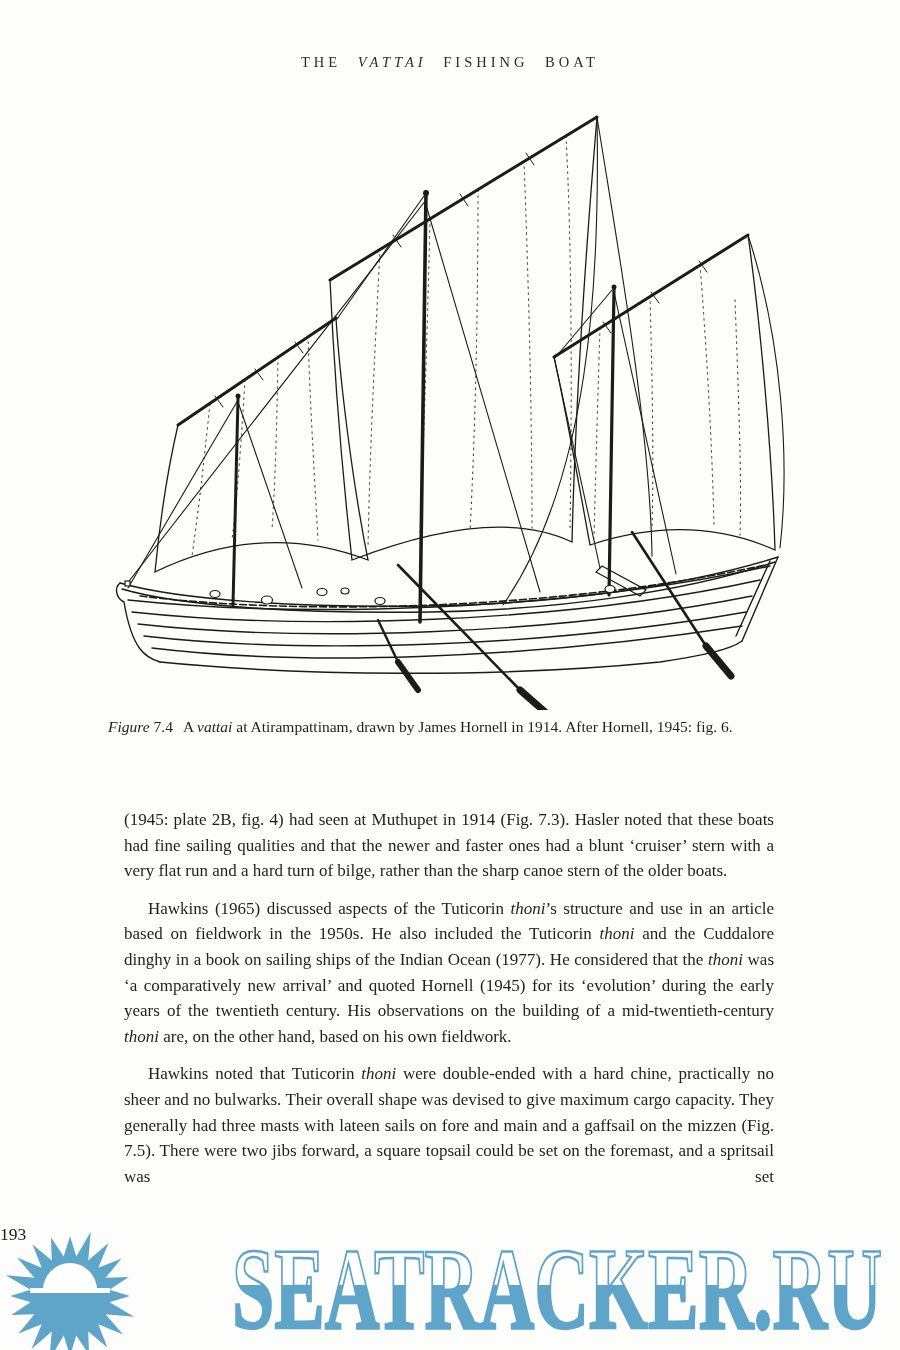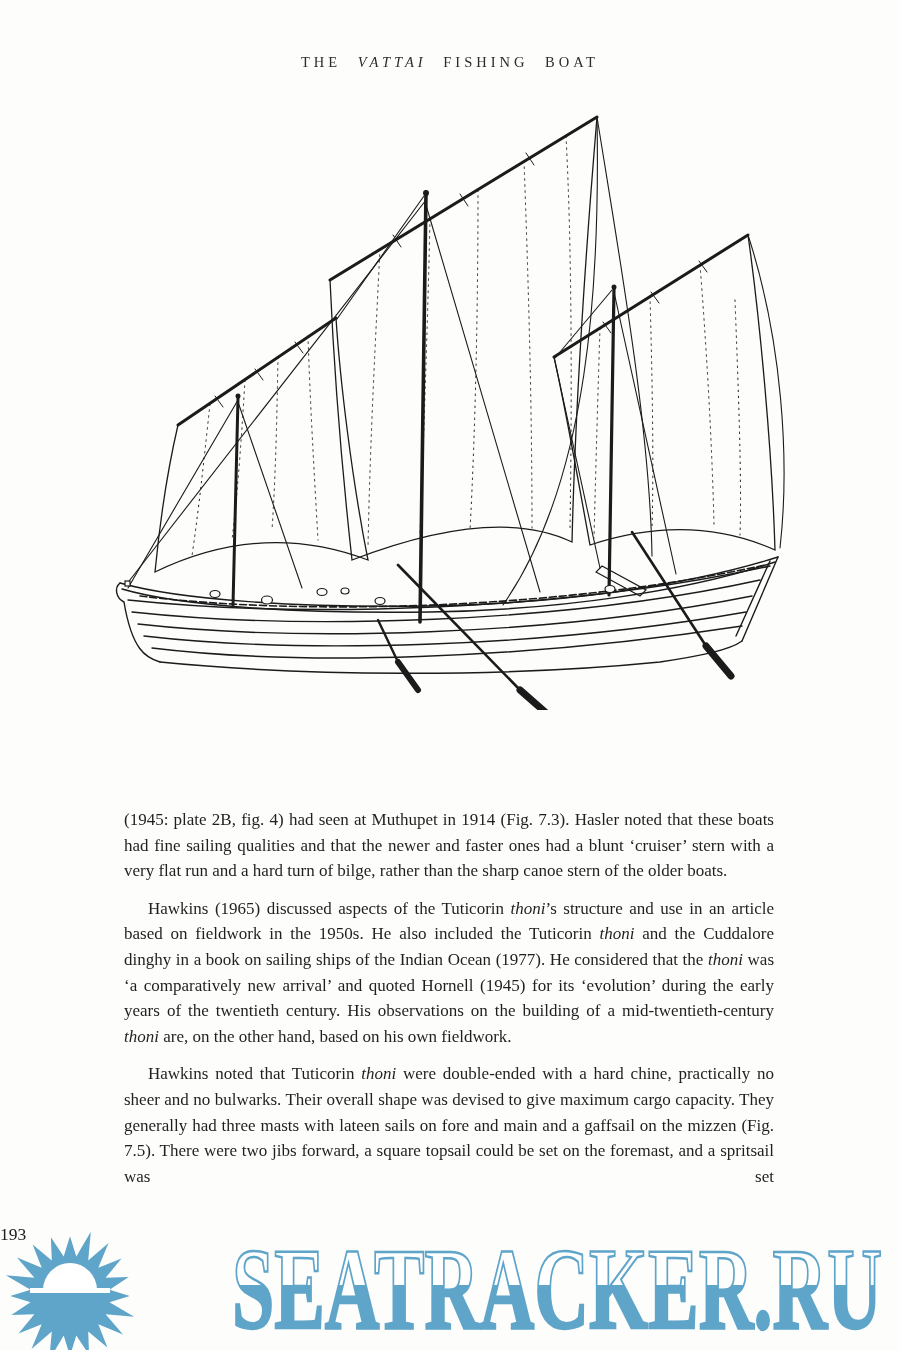--- a/index.html
+++ b/index.html
@@ -157,20 +157,24 @@
       <ellipse cx="120" cy="494" rx="5" ry="3.5"></ellipse>
       <ellipse cx="172" cy="500" rx="5.5" ry="4"></ellipse>
       <ellipse cx="227" cy="492" rx="5" ry="3.5"></ellipse>
       <ellipse cx="250" cy="491" rx="4" ry="3"></ellipse>
       <ellipse cx="285" cy="501" rx="5" ry="3.5"></ellipse>
       <ellipse cx="515" cy="489" rx="5" ry="3.5"></ellipse>
       <rect x="30" y="481" width="5" height="5"></rect>
     </g>
   </svg>
 
+  <div class="caption">
+    <span class="cap-label"><em>Figure</em><span> 7.4</span></span>
+    <span class="cap-text"><span>A </span><em>vattai</em><span> at Atirampattinam, drawn by James Hornell in 1914. After Hornell, 1945: fig. 6.</span></span>
+  </div>
 
   <div class="body-text">
     <p class="para"><span>(1945: plate 2B, fig. 4) had seen at Muthupet in 1914 (Fig. 7.3). Hasler noted that these boats had fine sailing qualities and that the newer and faster ones had a blunt ‘cruiser’ stern with a very flat run and a hard turn of bilge, rather than the sharp canoe stern of the older boats.</span></p>
     <p class="para indent"><span>Hawkins (1965) discussed aspects of the Tuticorin </span><em>thoni</em><span>’s structure and use in an article based on fieldwork in the 1950s. He also included the Tuticorin </span><em>thoni</em><span> and the Cuddalore dinghy in a book on sailing ships of the Indian Ocean (1977). He considered that the </span><em>thoni</em><span> was ‘a comparatively new arrival’ and quoted Hornell (1945) for its ‘evolution’ during the early years of the twentieth century. His observations on the building of a mid-twentieth-century </span><em>thoni</em><span> are, on the other hand, based on his own fieldwork.</span></p>
     <p class="para indent cont"><span>Hawkins noted that Tuticorin </span><em>thoni</em><span> were double-ended with a hard chine, practically no sheer and no bulwarks. Their overall shape was devised to give maximum cargo capacity. They generally had three masts with lateen sails on fore and main and a gaffsail on the mizzen (Fig. 7.5). There were two jibs forward, a square topsail could be set on the foremast, and a spritsail was set</span></p>
   </div>
 
   <div class="pagenum">193</div>
 
   <svg class="watermark" width="900" height="135" viewBox="0 0 900 135">

